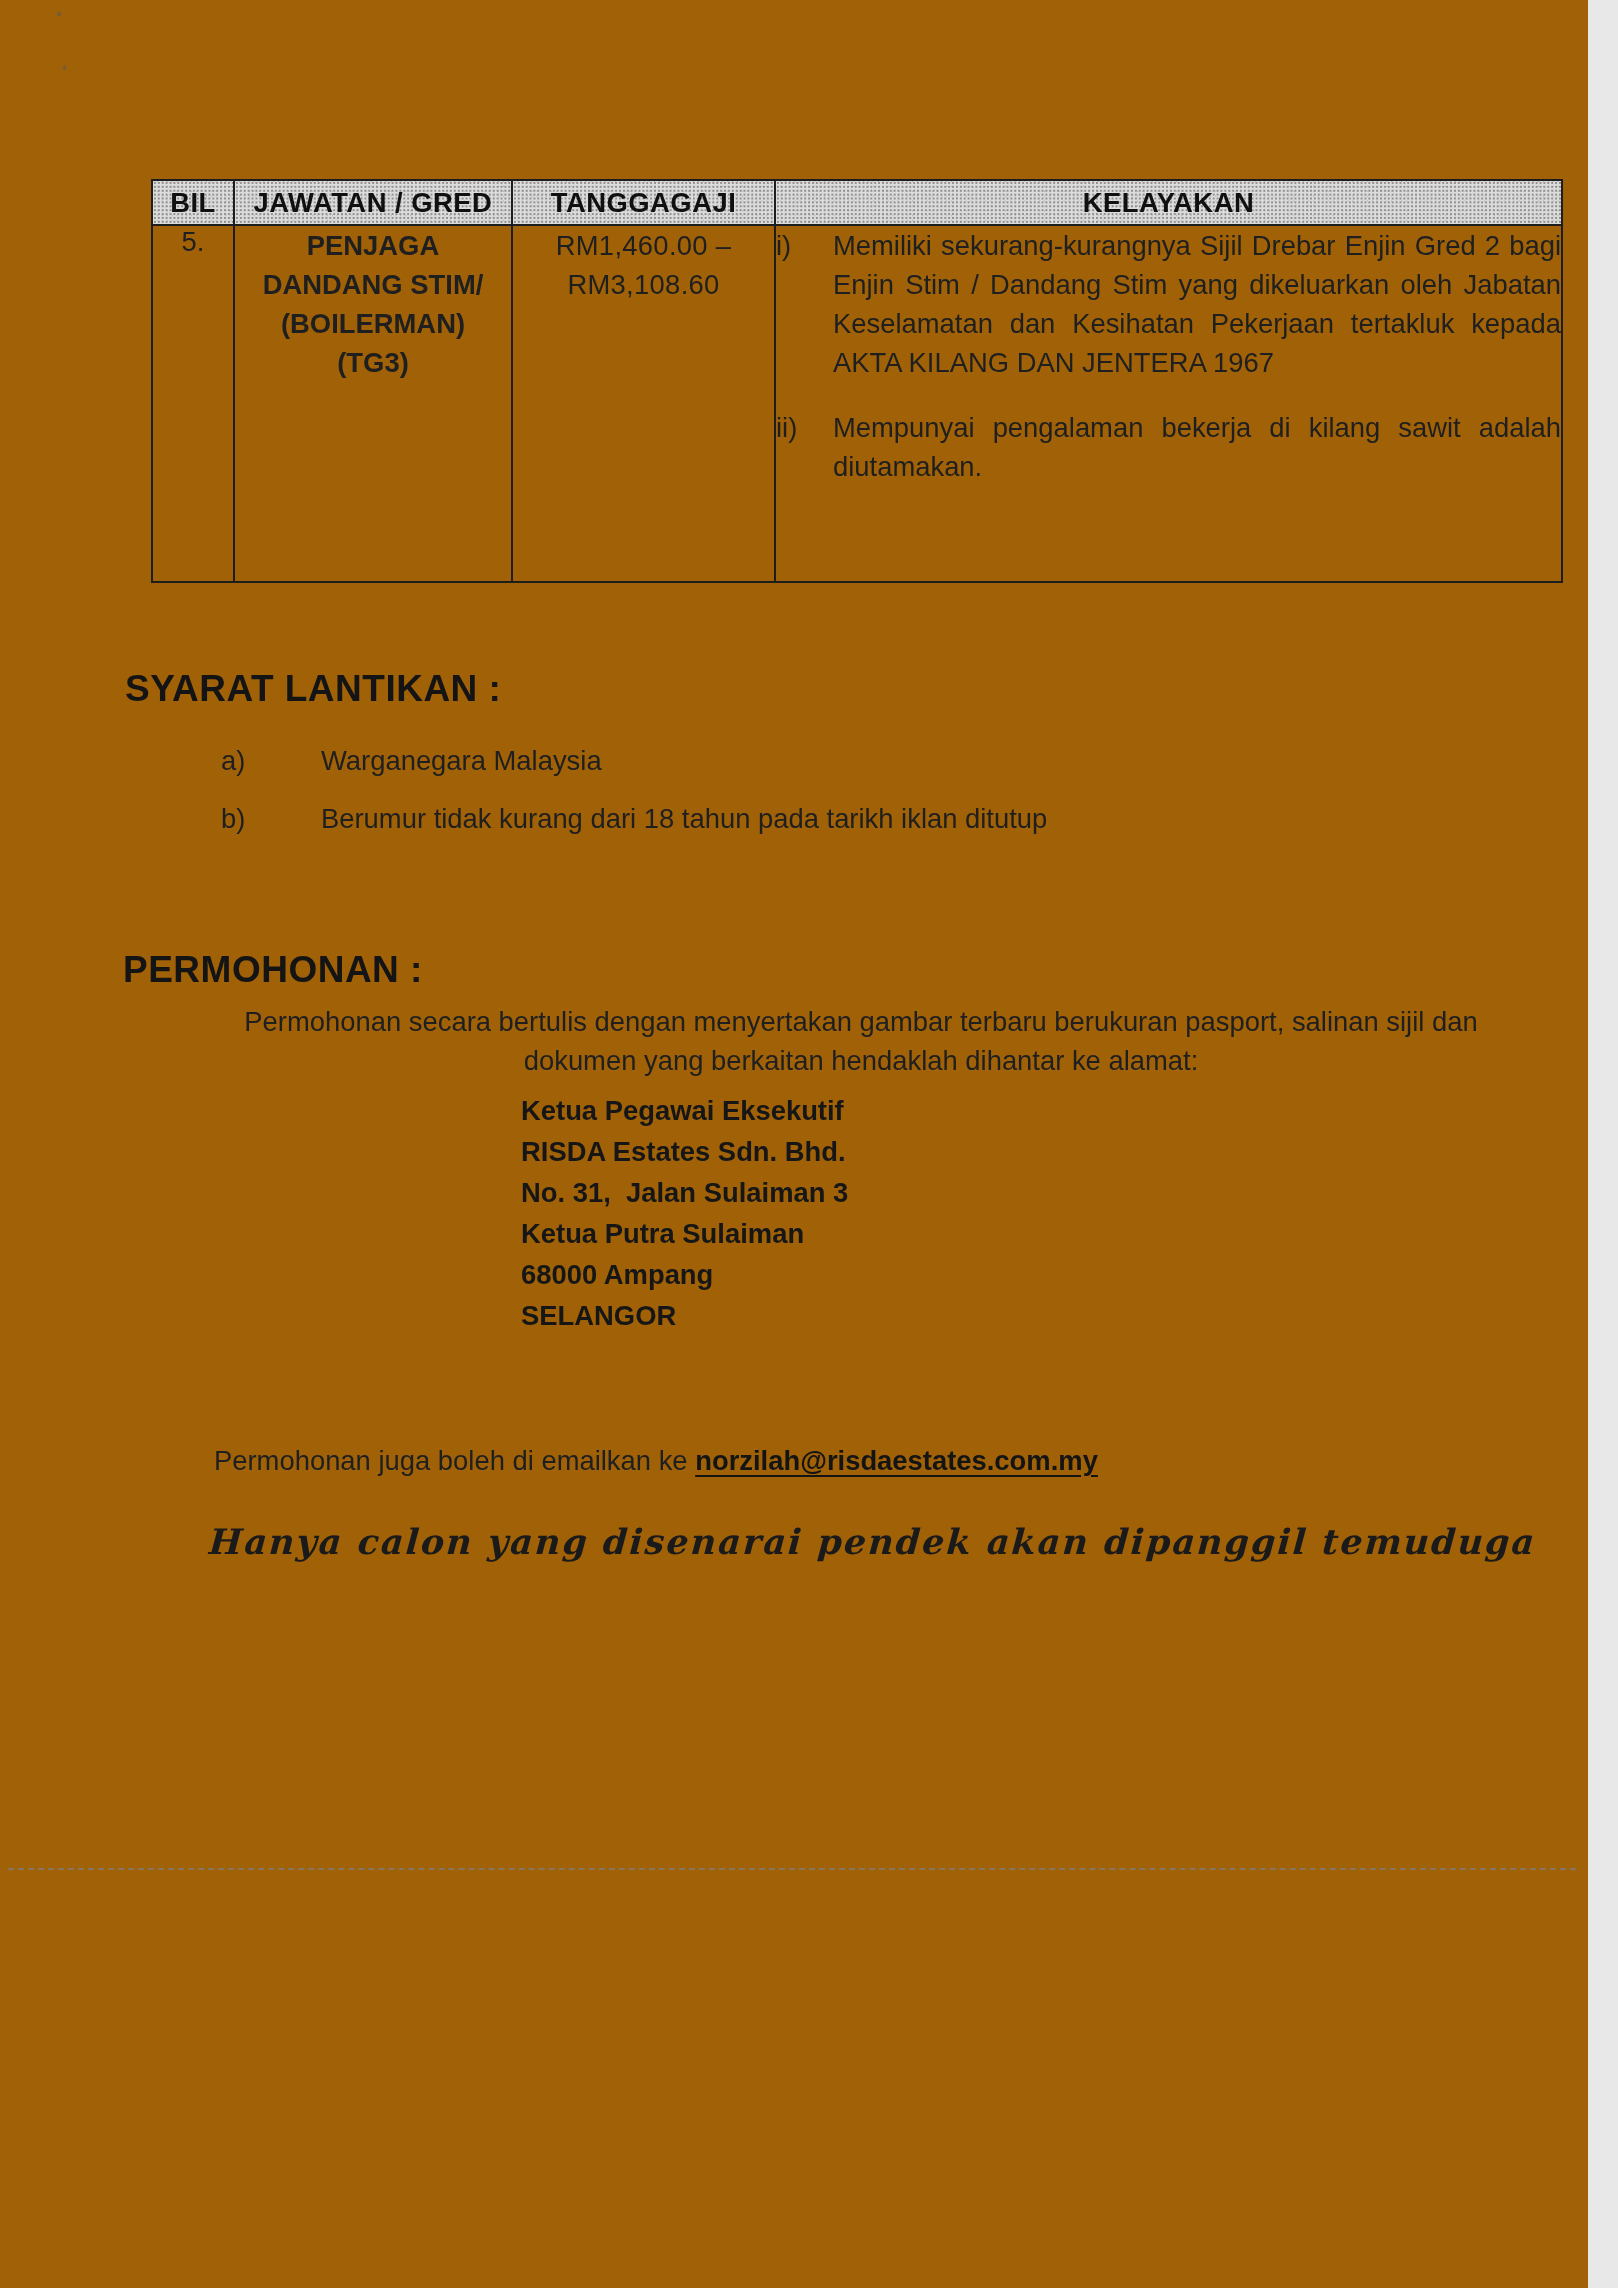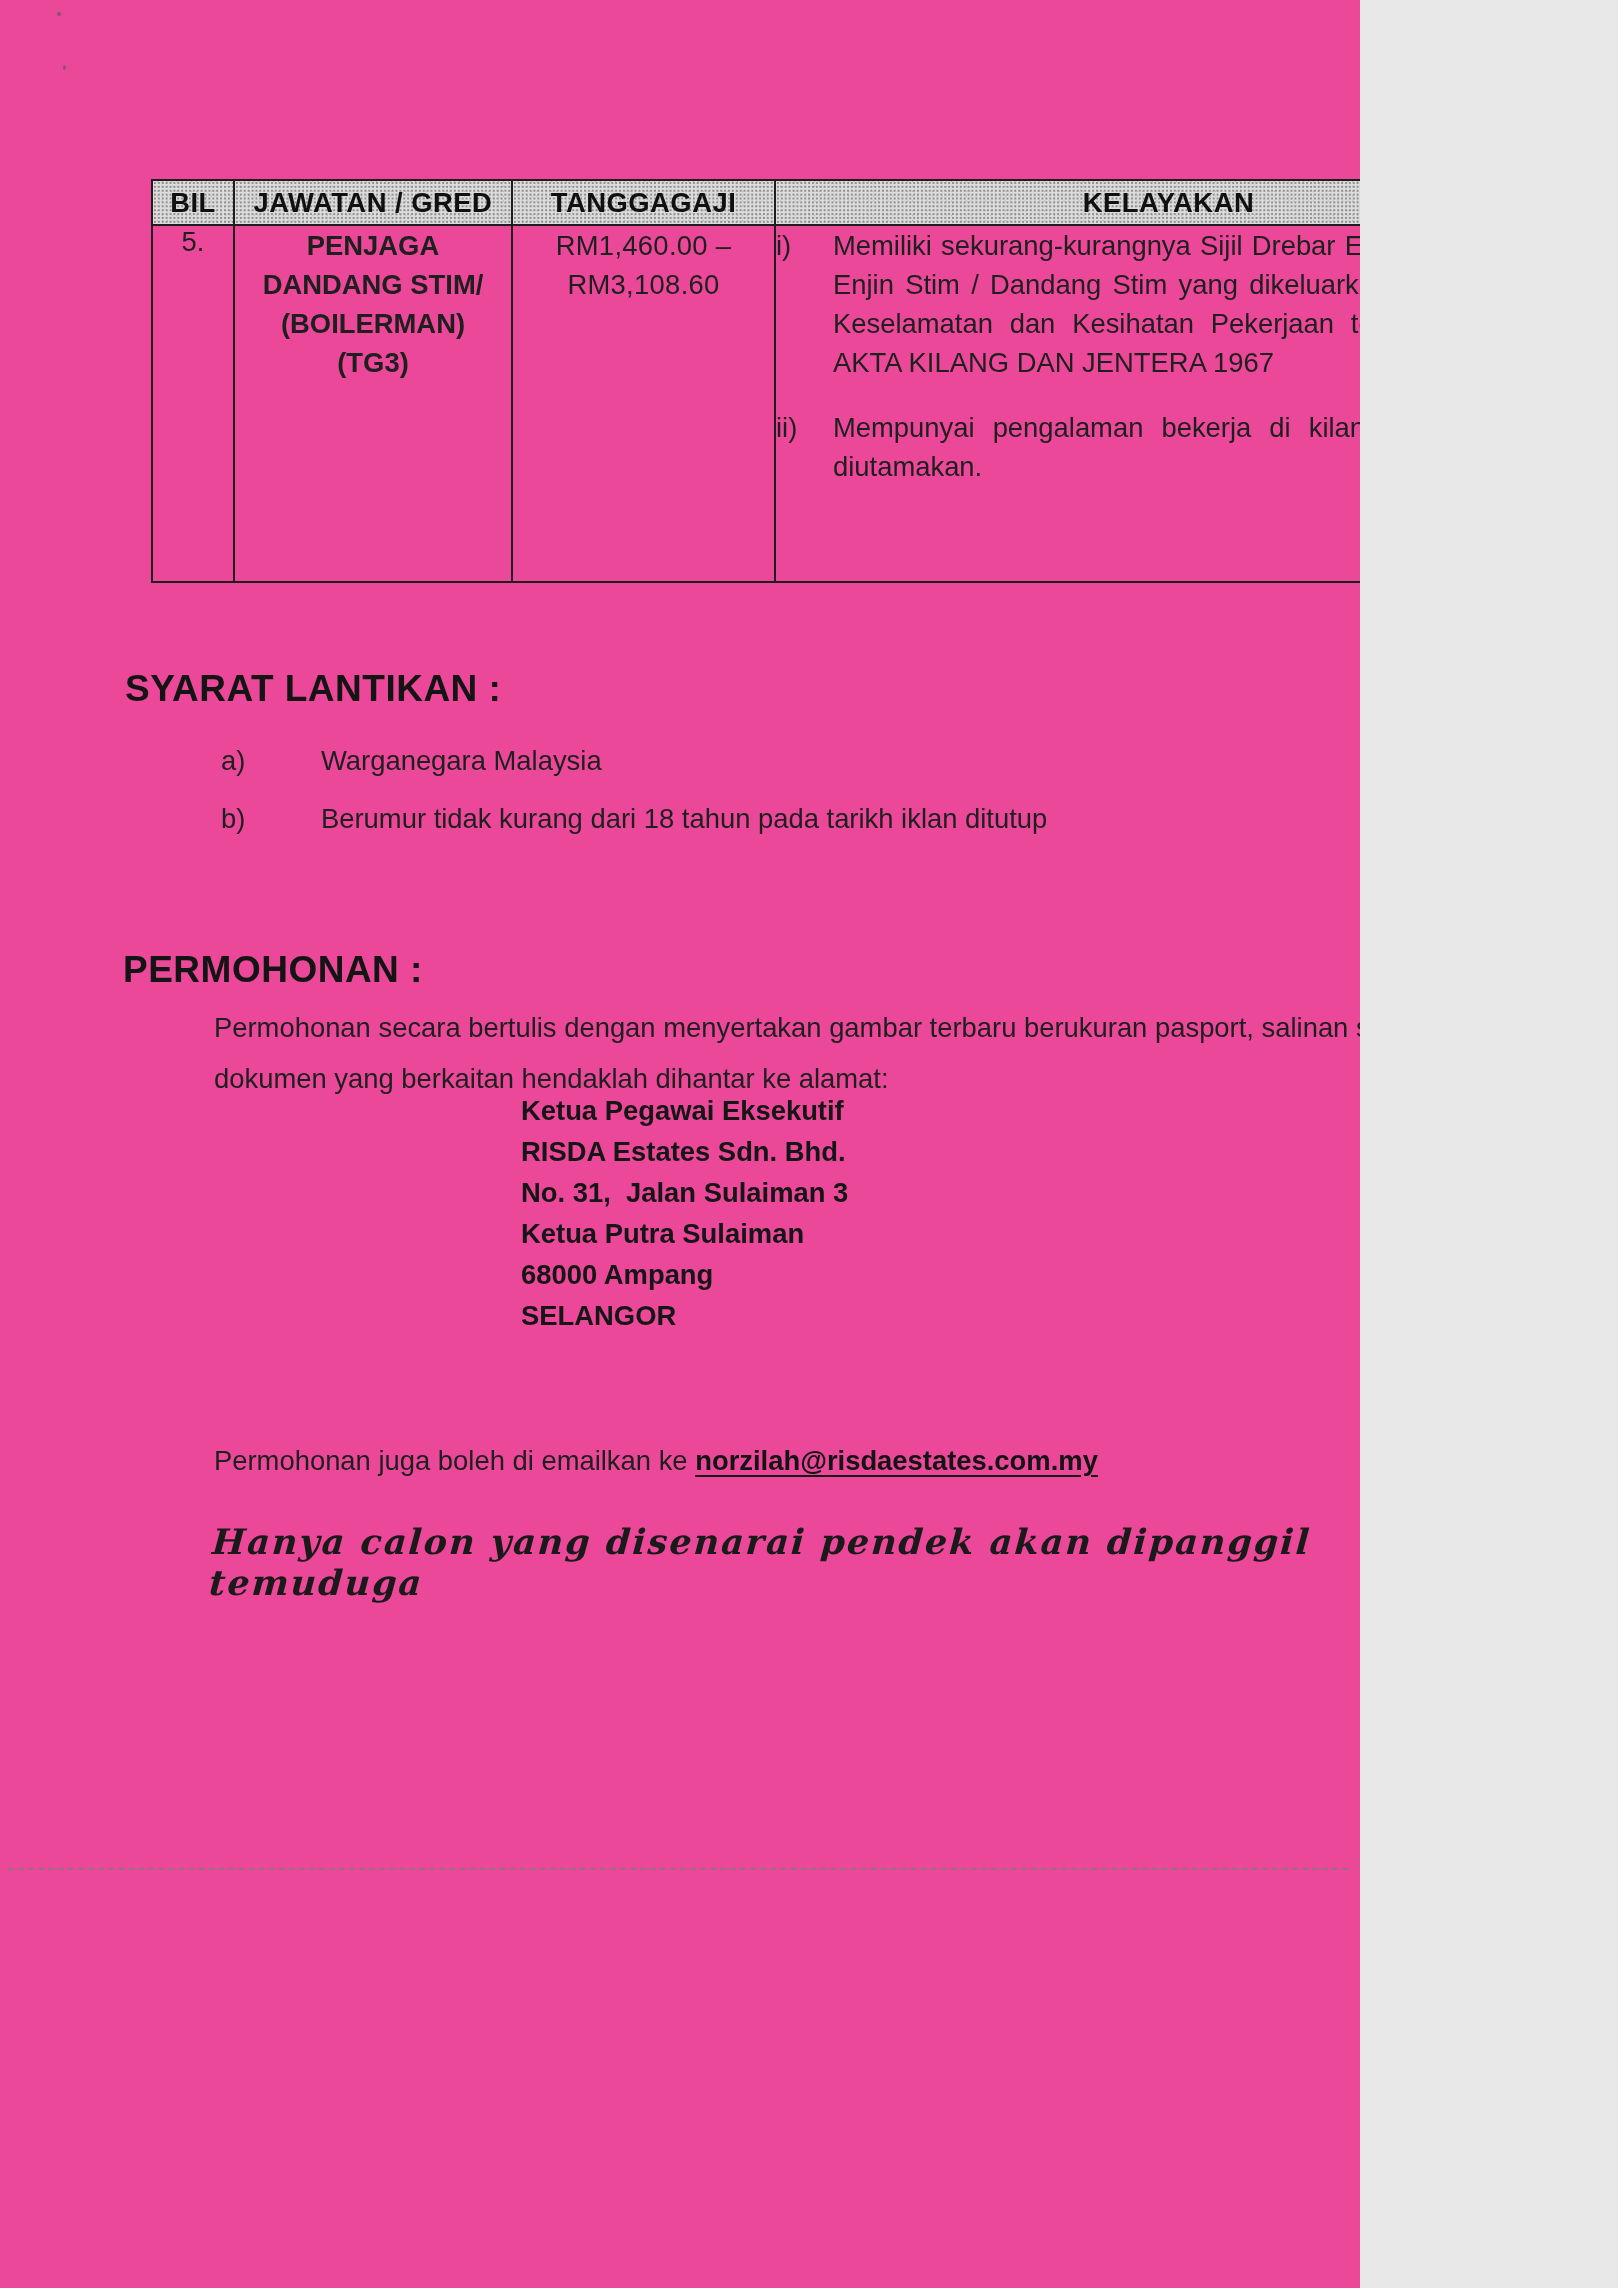--- a/index.html
+++ b/index.html
@@ -1,19 +1,19 @@
 <!DOCTYPE html>
 <html><head>
 <meta charset="utf-8">
 <style>
   html,body{margin:0;padding:0;background:#e8e8e8;}
   .page{
     position:relative;
-    width:1360px;height:2289px;
-    background:#ec4899;
+    width:1588px;height:2289px;
+    background:#a16207;
     color:#1f1f1f;
     font-family:"Liberation Sans", sans-serif;
     font-size:27.4px;
     overflow:hidden;
   }
   
   .speck{position:absolute;background:#5a5a5a;border-radius:50%;}
   .speck-1{left:57px;top:11.8px;width:3.9px;height:3.9px;opacity:.7;}
   .speck-2{left:63px;top:65px;width:2.9px;height:4.9px;opacity:.6;border-radius:40% 60% 60% 40%;}
 
@@ -71,21 +71,22 @@
 
   
   .abs{position:absolute;}
   .h-bold{font-weight:bold;font-size:37px;letter-spacing:0.5px;color:#141414;}
 
   .syarat-item{display:flex;line-height:37px;}
   .syarat-marker{flex:0 0 100px;}
 
   .para{
     width:1294px;
-    line-height:51px;
+    line-height:39px;
+    text-align:center;
   }
   .address-line{
     font-weight:bold;
     line-height:41px;
     white-space:pre-wrap;
     color:#161616;
   }
   .deadline{
     font-weight:bold;
     font-size:29px;

